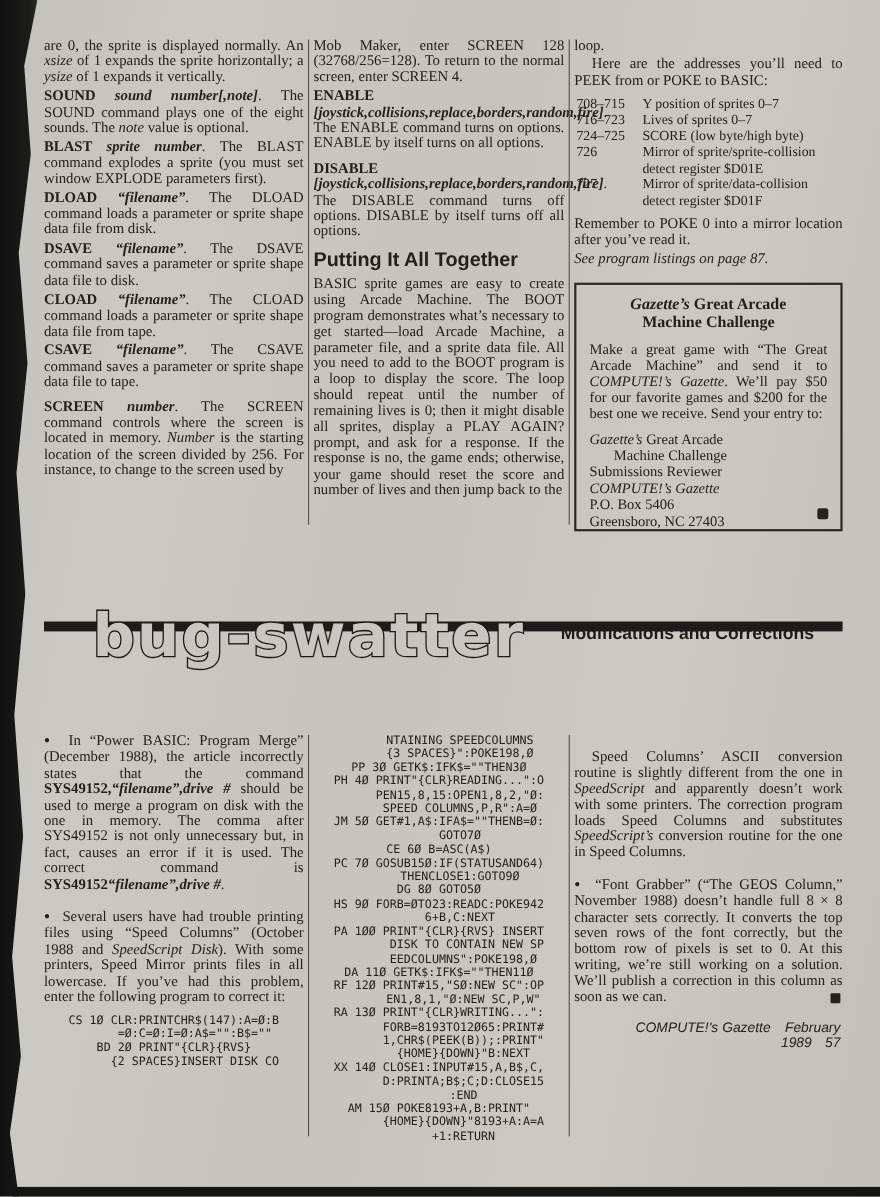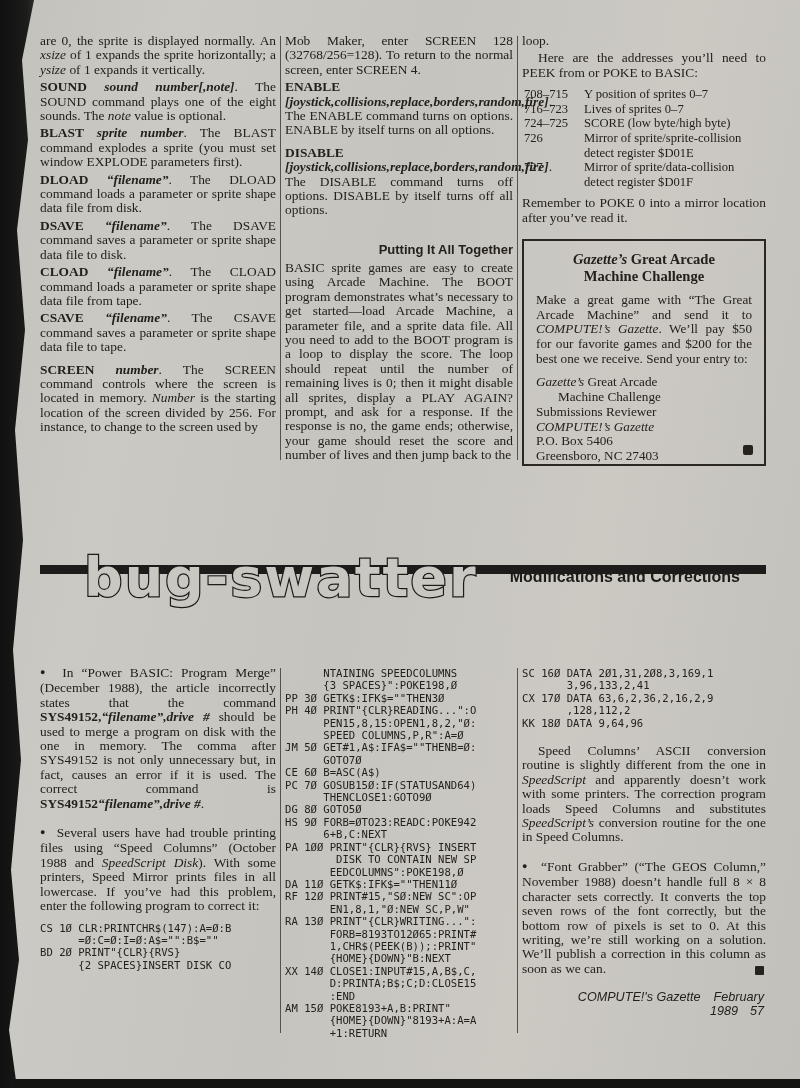--- a/index.html
+++ b/index.html
@@ -43,38 +43,37 @@
   .para.ti{text-indent:16px;}
   .para.gap{margin-top:8px;}
   .para.gap2{margin-top:15px;}
   .para.rel{position:relative;}
   .r-b{font-weight:bold;}
   .r-i{font-style:italic;}
   .r-bi{font-weight:bold;font-style:italic;}
   .bullet{font-size:9px;margin-right:4px;position:relative;top:-2px;}
   .col-heading{
     font-family:"Liberation Sans",sans-serif;
-    font-size:13px;font-weight:bold;
-    margin:24px 0 4px 0;
-    text-align:right;
+    font-size:18px;font-weight:bold;
+    margin:8px 0 4px 0;
   }
   
   .addr-table{margin:7px 0 7px 2px;}
   .addr-row{display:flex;font-size:12.6px;line-height:14.6px;}
   .addr-row .addr{width:60px;flex:none;}
   .addr-row .desc{flex:1;}
   
   .code{
     font-family:"DejaVu Sans Mono",monospace;
     font-size:10.6px;line-height:12.4px;
     margin-top:8px;
     letter-spacing:0px;
   }
   .bottom-section .c2 .code,.bottom-section .c3 .code{margin-top:1px;}
-  .code-line{white-space:pre;}
+  .code-line{white-space:pre;text-align:center;}
   
   .arcade-box{
     position:relative;
     border:2px solid #2b2824;
     margin-top:14px;
     padding:10px 12px 0 12px;
   }
   .para.box-title{text-align:center;font-size:14.6px;line-height:16.5px;margin:0;}
   .para.box-body{margin-top:9px;font-size:13.2px;line-height:14.6px;}
   .para.box-addr{margin:0;font-size:13.2px;line-height:14.8px;text-align:left;}
@@ -162,20 +161,21 @@
             <div class="addr-row">
               <span class="addr">726</span>
               <span class="desc">Mirror of sprite/sprite-collision detect register $D01E</span>
             </div>
             <div class="addr-row">
               <span class="addr">727</span>
               <span class="desc">Mirror of sprite/data-collision detect register $D01F</span>
             </div>
           </div>
           <p class="para"><span>Remember to POKE 0 into a mirror location after you’ve read it.</span></p>
+          <p class="para nj"><span class="r-i">See program listings on page 87.</span></p>
         </div>
       <div class="arcade-box">
         <div>
             <p class="para box-title"><span class="r-bi">Gazette’s</span><span class="r-b"> Great Arcade</span></p>
             <p class="para box-title"><span class="r-b">Machine Challenge</span></p>
             <p class="para box-body"><span>Make a great game with “The Great Arcade Machine” and send it to </span><span class="r-i">COMPUTE!’s Gazette</span><span>. We’ll pay $50 for our favorite games and $200 for the best one we receive. Send your entry to:</span></p>
             <p class="para box-addr mt"><span class="r-i">Gazette’s</span><span> Great Arcade</span></p>
             <p class="para box-addr ind2"><span>Machine Challenge</span></p>
             <p class="para box-addr"><span>Submissions Reviewer</span></p>
             <p class="para box-addr"><span class="r-i">COMPUTE!’s Gazette</span></p>
@@ -235,27 +235,20 @@
           <div class="code-line">       D:PRINTA;B$;C;D:CLOSE15</div>
           <div class="code-line">       :END</div>
           <div class="code-line">AM 15Ø POKE8193+A,B:PRINT"</div>
           <div class="code-line">       {HOME}{DOWN}"8193+A:A=A</div>
           <div class="code-line">       +1:RETURN</div>
         </div>
       </div>
     <div class="vrule"></div>
     <div class="col c3">
       <div>
-          <div class="code">
-            <div class="code-line">SC 16Ø DATA 2Ø1,31,2Ø8,3,169,1</div>
-            <div class="code-line">       3,96,133,2,41</div>
-            <div class="code-line">CX 17Ø DATA 63,6,2,36,2,16,2,9</div>
-            <div class="code-line">       ,128,112,2</div>
-            <div class="code-line">KK 18Ø DATA 9,64,96</div>
-          </div>
           <p class="para ti gap2"><span>Speed Columns’ ASCII conversion routine is slightly different from the one in </span><span class="r-i">SpeedScript</span><span> and apparently doesn’t work with some printers. The correction program loads Speed Columns and substitutes </span><span class="r-i">SpeedScript’s</span><span> conversion routine for the one in Speed Columns.</span></p>
           <p class="para gap2 rel"><span class="bullet">●</span> <span>“Font Grabber” (“The GEOS Column,” November 1988) doesn’t handle full 8 × 8 character sets correctly. It converts the top seven rows of the font correctly, but the bottom row of pixels is set to 0. At this writing, we’re still working on a solution. We’ll publish a correction in this column as soon as we can.</span><span class="end-inline"></span></p>
         </div>
       <div class="footer">
         <span class="mag">COMPUTE!'s Gazette</span><span class="date">February 1989</span><span class="pg">57</span>
       </div>
     </div>
   </div>
 </div>
 

